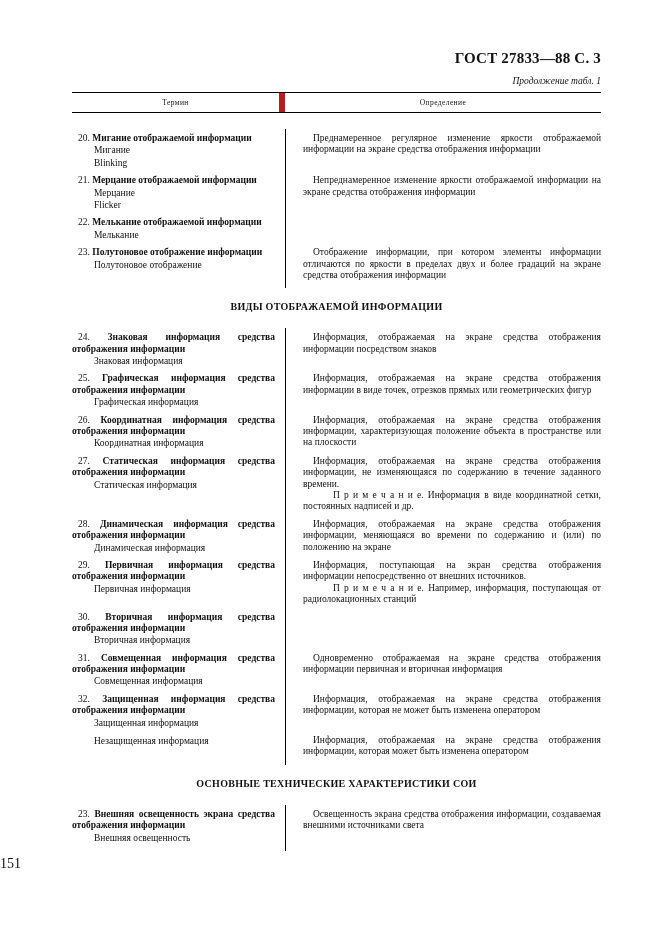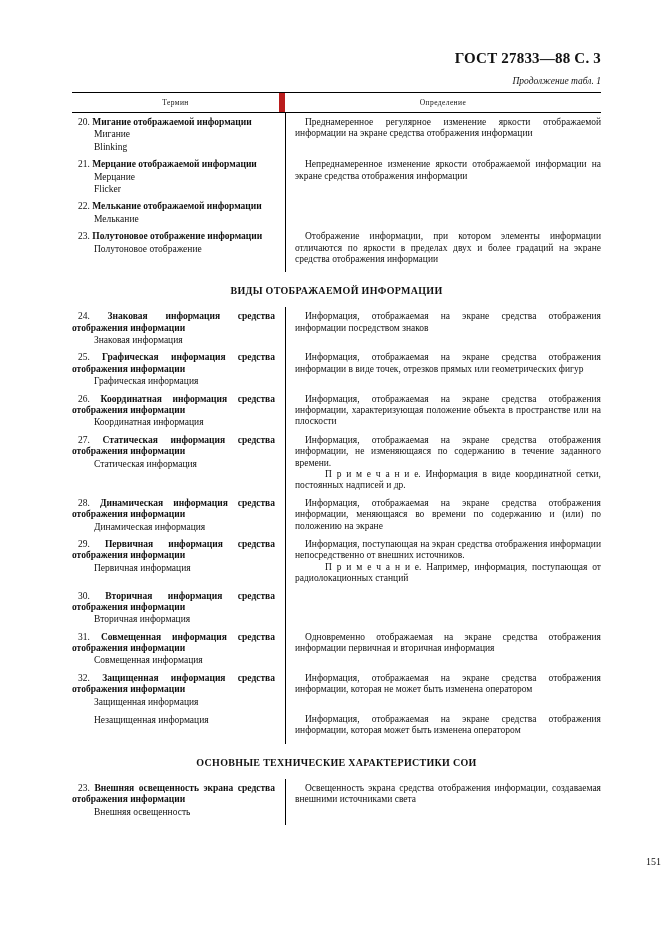--- a/index.html
+++ b/index.html
@@ -35,41 +35,41 @@
   }
   .table-head .th {
     font-size: 7.5px;
     text-align: center;
     padding: 5px 2px;
     letter-spacing: 0.4px;
   }
   .table-head .th.term { width: 213px; border-right: 6px solid #b91c1c; box-sizing: border-box; }
   .table-head .th.def  { flex: 1; }
 
-  .section { position: relative; padding: 4px 0 1px 0; }
+  .section { position: relative; padding: 4px 0 1px 0; margin-top: 16px; }
   .section::before {
     content: "";
     position: absolute;
     left: 213px; top: 0; bottom: 0;
     width: 1px;
     background: #000;
   }
 
   .row { display: flex; margin-bottom: 6px; }
   .cell-term {
     width: 213px;
     box-sizing: border-box;
     padding-right: 10px;
     font-size: 9.5px;
     line-height: 1.2;
   }
   .cell-def {
     flex: 1;
     box-sizing: border-box;
-    padding-left: 10px;
+    padding-left: 18px;
     font-size: 9.5px;
     line-height: 1.2;
     text-align: justify;
   }
   .term-line { text-align: justify; text-indent: 6px; }
   .term-line .num { font-weight: normal; }
   .term-line .tname { font-weight: bold; }
   .sub-term { padding-left: 22px; margin-top: 1px; }
   .def-para { text-indent: 10px; }
   .def-para.note { text-indent: 30px; }
@@ -79,22 +79,22 @@
     font-weight: bold;
     font-size: 10px;
     letter-spacing: 0.3px;
     margin: 13px 0 11px 0;
   }
 
   .page-number {
     position: absolute;
     left: 0; right: 0;
     top: 856px;
-    text-align: right;
-    font-size: 10px;
+    text-align: left;
+    font-size: 14px;
   }
 </style>
 </head>
 <body>
 
 <div class="page">
   <div class="doc-ref">ГОСТ 27833—88 С. 3</div>
   <div class="continuation">Продолжение табл. 1</div>
 
   <div class="table-head">

